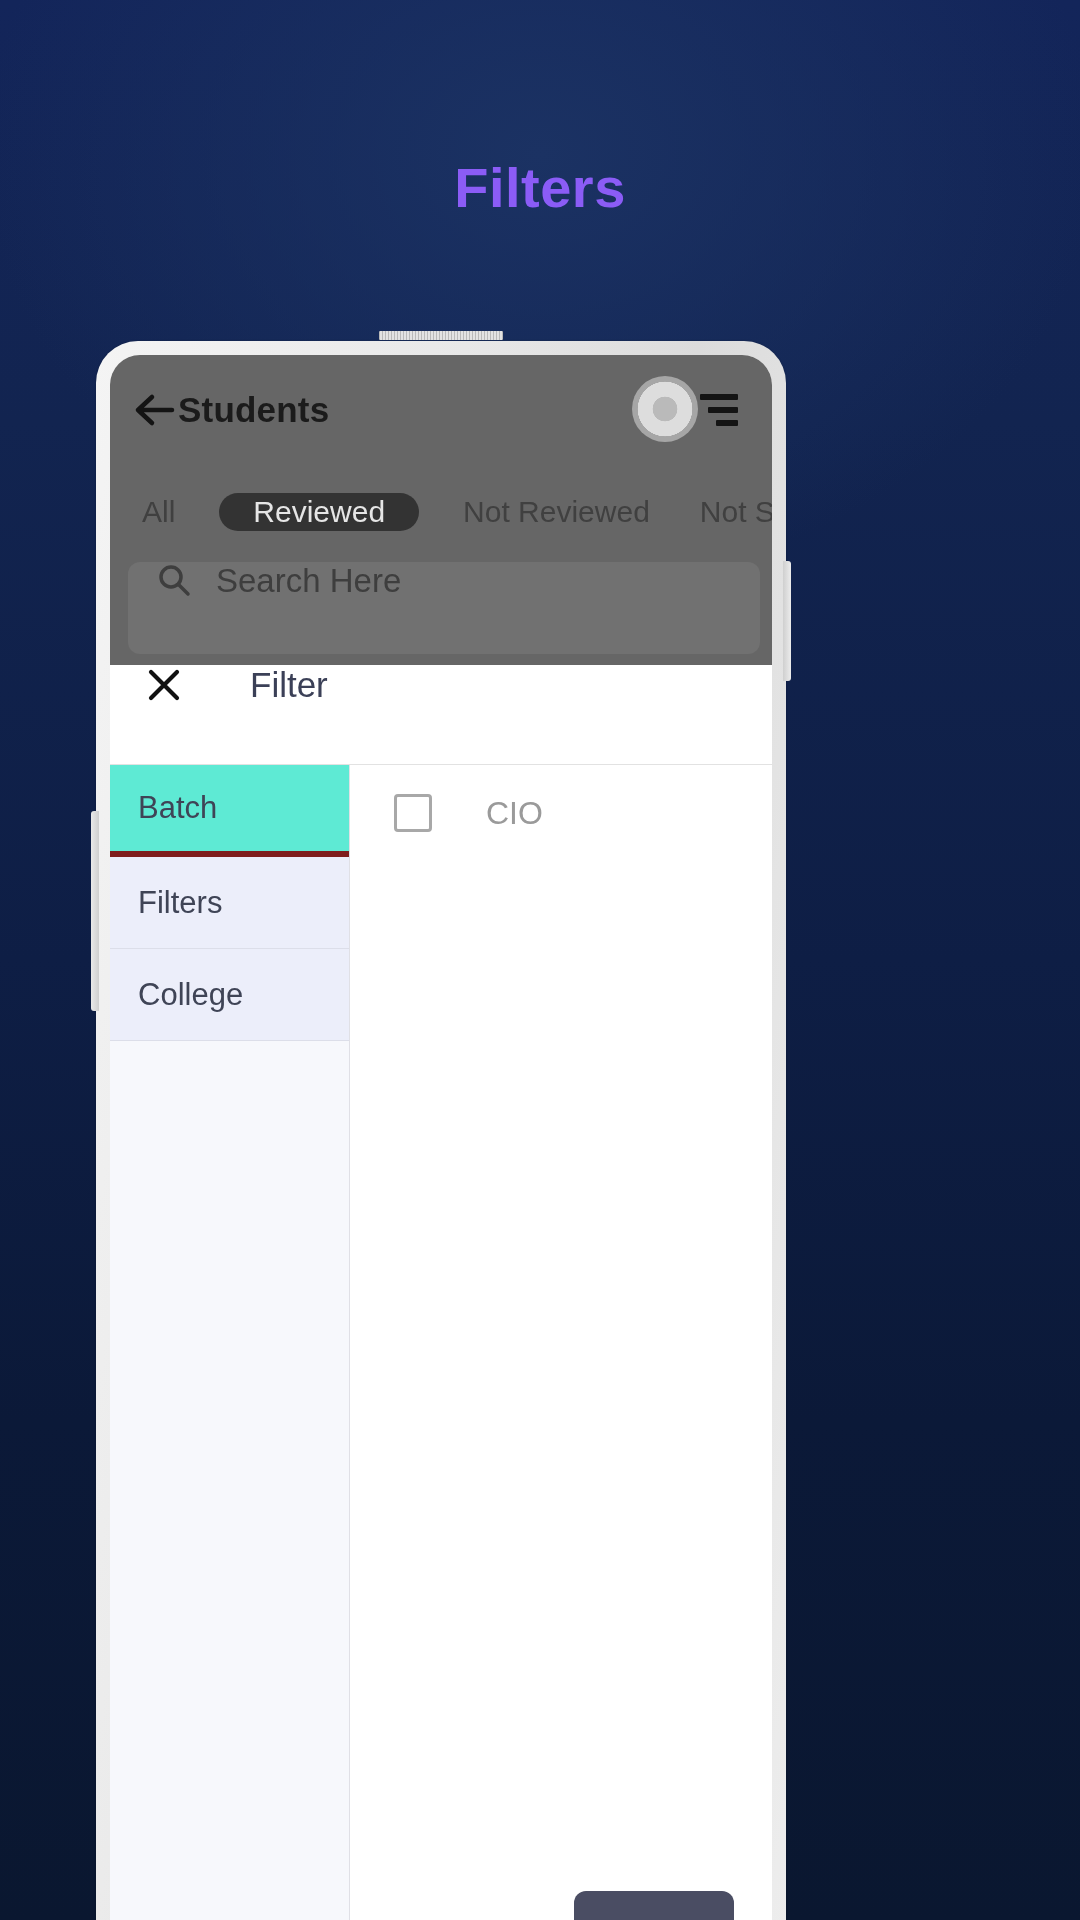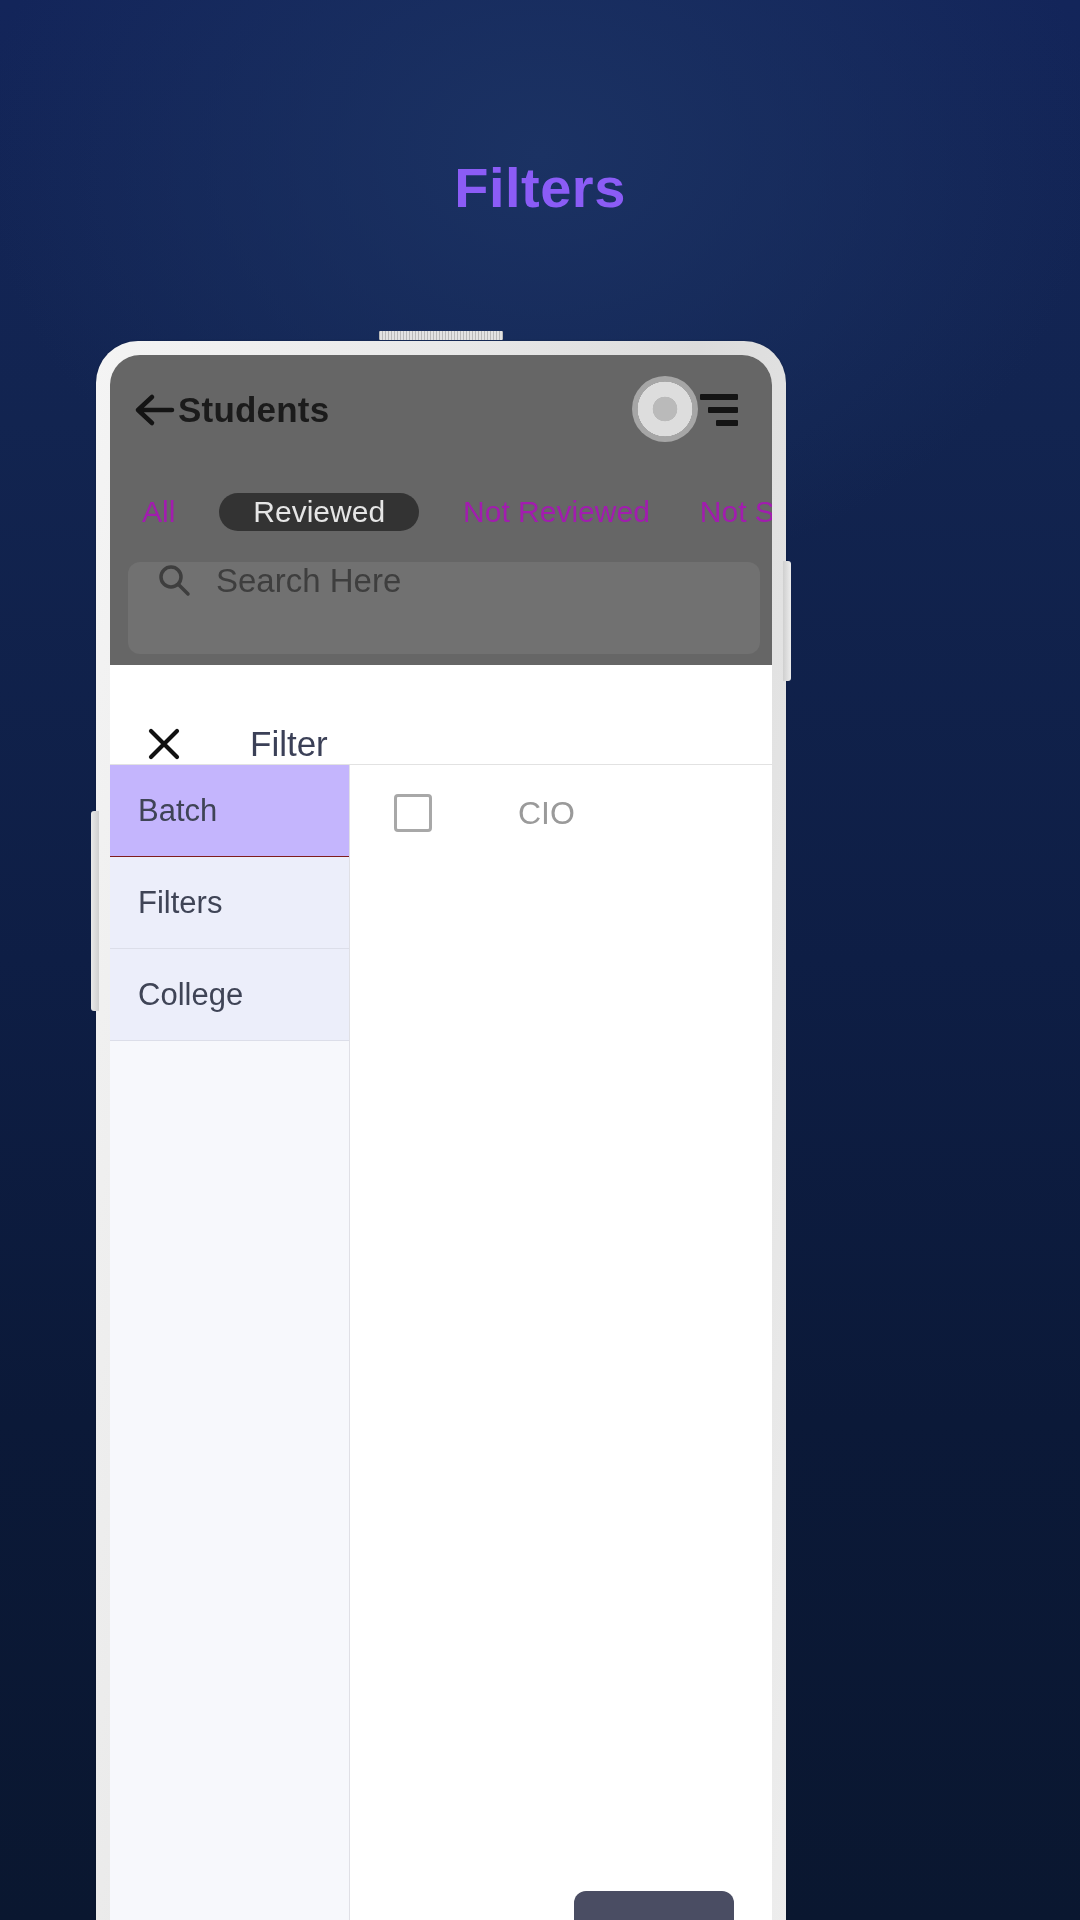--- a/index.html
+++ b/index.html
@@ -112,21 +112,21 @@
   .sort-icon i:nth-child(2){ width:30px; margin-left:8px;}
   .sort-icon i:nth-child(3){ width:22px; margin-left:16px; margin-bottom:0;}
 
   .tabs{
     position:absolute; left:0; right:0; top:118px; height:78px;
     display:flex; align-items:center;
     padding-left:26px;
     white-space:nowrap; overflow:hidden;
   }
   .tab{
-    font-size:30px; color:#a21caf; padding:0 6px;
+    font-size:30px; color:#404040; padding:0 6px;
     flex:0 0 auto;
   }
   .tab + .tab{ margin-left:38px; }
   .tab.selected{
     background:#333333;
     color:#e6e6e6;
     border-radius:34px;
     padding:2px 34px;
   }
   .searchbar{
@@ -142,21 +142,21 @@
   }
 
   
   .sheet{
     position:absolute; left:0; right:0; top:310px; bottom:0;
     background:#ffffff;
     display:flex; flex-direction:column;
   }
   .sheet-head{
     height:100px; flex:0 0 auto;
-    display:flex; align-items:flex-end;
+    display:flex; align-items:flex-start;
     padding:0 34px;
     border-bottom:1px solid #e2e2e2;
     background:#fff;
   }
   .close-x{ width:40px; height:40px; flex:0 0 auto; }
   .sheet-title{
     margin-left:66px;
     font-size:35px; color:#3b4057;
   }
   .sheet-body{
@@ -170,22 +170,22 @@
   }
   .cat-item{
     height:92px;
     display:flex; align-items:center;
     padding-left:28px;
     font-size:31px; color:#3f4456;
     background:#eceefa;
     border-bottom:1px solid #dcdee9;
   }
   .cat-item.active{
-    background:#c4b5fd;
-    border-bottom:1px solid #7f1d1d;
+    background:#5eead4;
+    border-bottom:6px solid #7f1d1d;
   }
   .cat-filler{
     background:#f7f8fc; height:100%;
   }
   .opt-col{
     flex:1 1 auto; background:#ffffff; position:relative;
     overflow:hidden;
   }
   .opt-row{
     display:flex; align-items:center;
@@ -193,21 +193,21 @@
     padding-left:44px;
   }
   .checkbox{
     width:38px; height:38px;
     border:3px solid #a8a8a8;
     border-radius:4px;
     background:#fff;
     flex:0 0 auto;
   }
   .opt-label{
-    margin-left:86px;
+    margin-left:54px;
     font-size:32px; color:#9a9a9a;
   }
   .apply-btn{
     position:absolute;
     right:38px; bottom:-6px;
     width:160px; height:56px;
     background:#4a4d63;
     border-radius:12px;
     border:none;
   }

